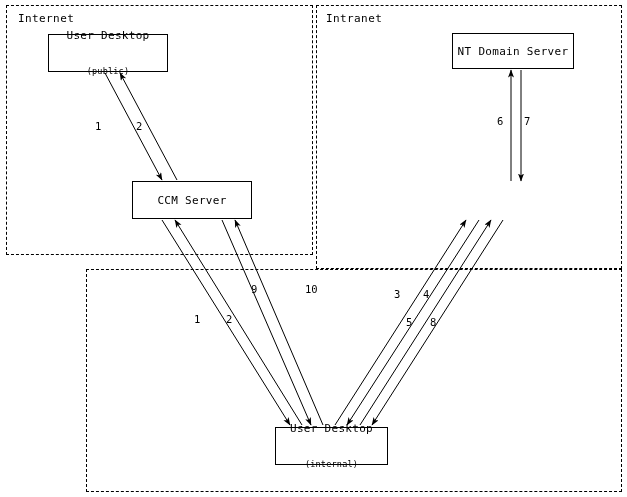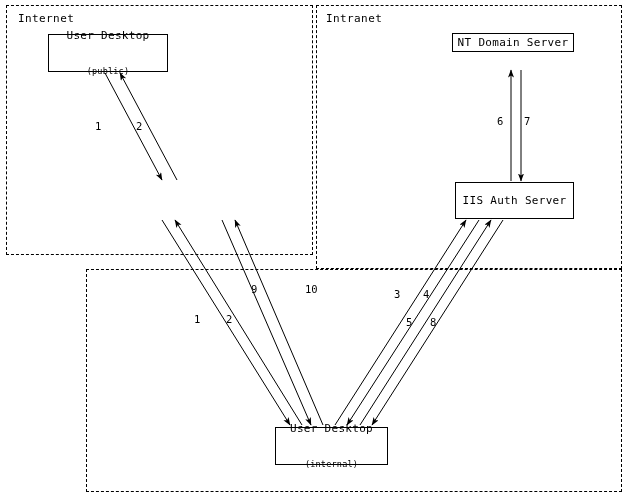--- a/index.html
+++ b/index.html
@@ -106,28 +106,28 @@
 
       <line x1="521" y1="70" x2="521" y2="181"></line>
     </g>
   </svg>
 
   <div class="node" style="left:48px;top:34px;width:120px;height:38px;">
     <div class="title">User Desktop</div>
     <div class="sub">(public)</div>
   </div>
 
+  <div class="node" style="left:132px;top:181px;width:120px;height:38px;">
+    <div class="title">CCM Server</div>
+  </div>
 
-  <div class="node" style="left:452px;top:33px;width:122px;height:19px;">
+  <div class="node" style="left:452px;top:33px;width:122px;height:36px;">
     <div class="title">NT Domain Server</div>
   </div>
 
-  <div class="node" style="left:455px;top:182px;width:119px;height:37px;">
-    <div class="title">IIS Auth Server</div>
-  </div>
 
   <div class="node" style="left:275px;top:427px;width:113px;height:38px;">
     <div class="title">User Desktop</div>
     <div class="sub">(internal)</div>
   </div>
 
   <div class="step" style="left:95px;top:120px;">1</div>
   <div class="step" style="left:136px;top:120px;">2</div>
   <div class="step" style="left:194px;top:313px;">1</div>
   <div class="step" style="left:226px;top:313px;">2</div>

